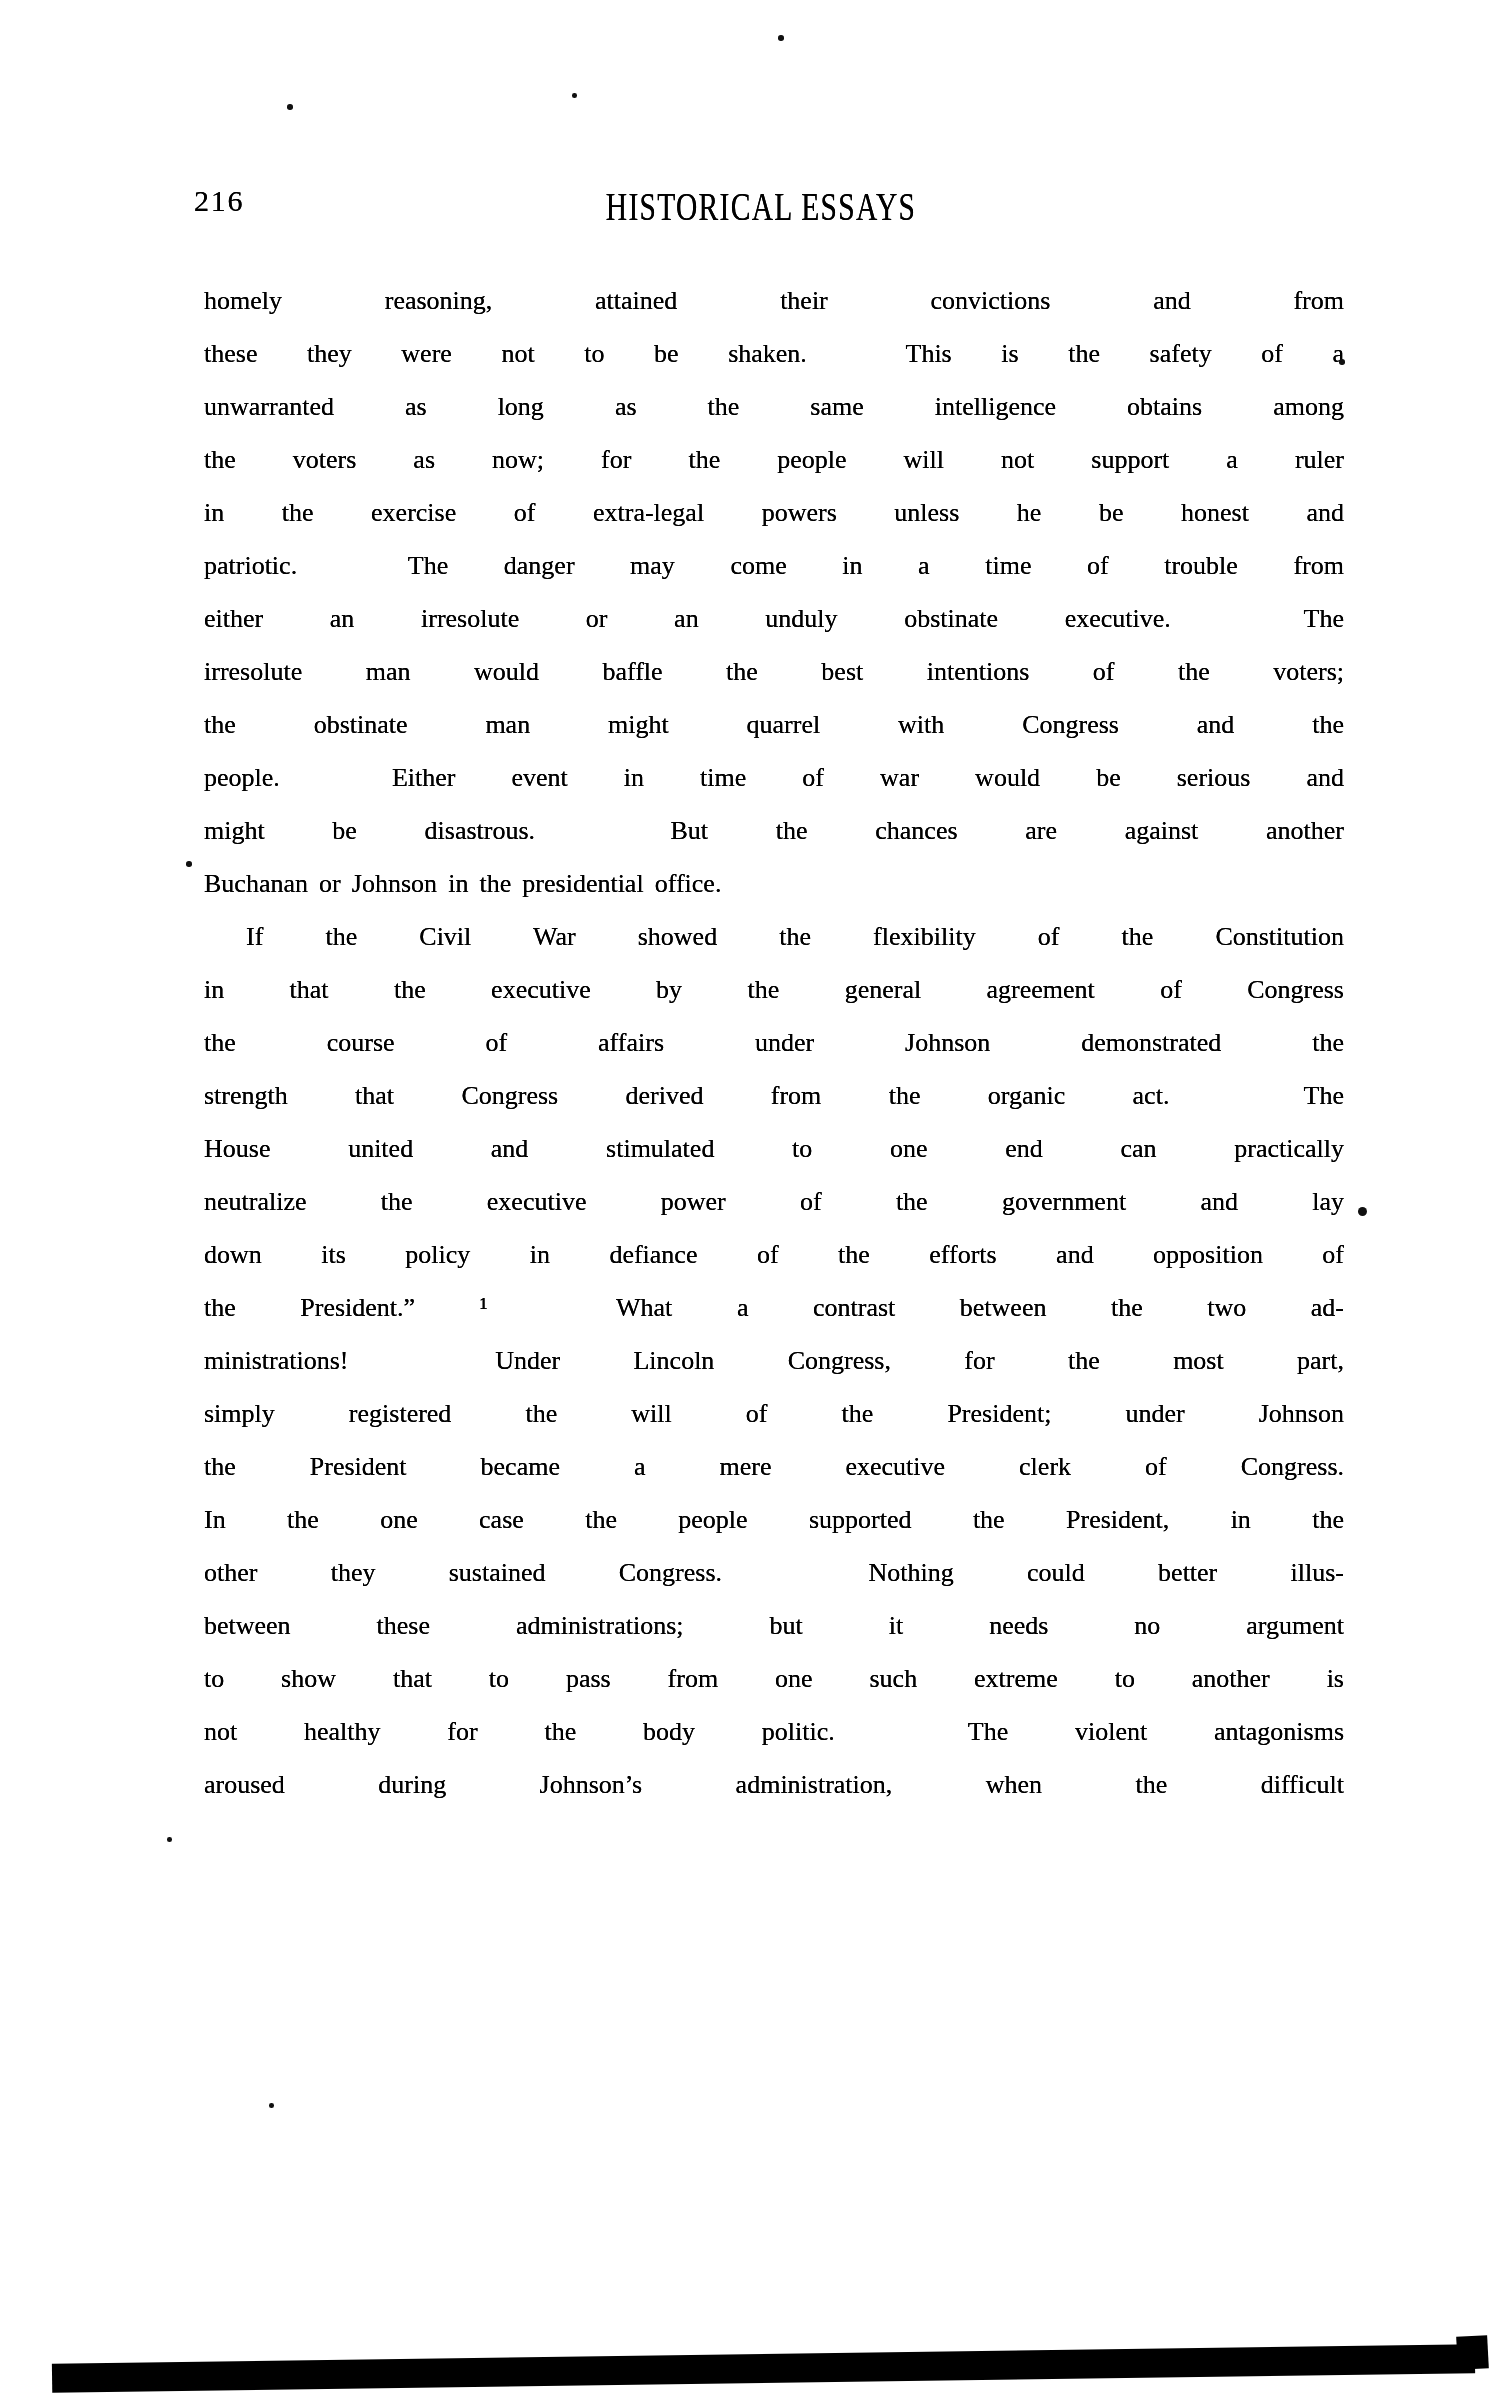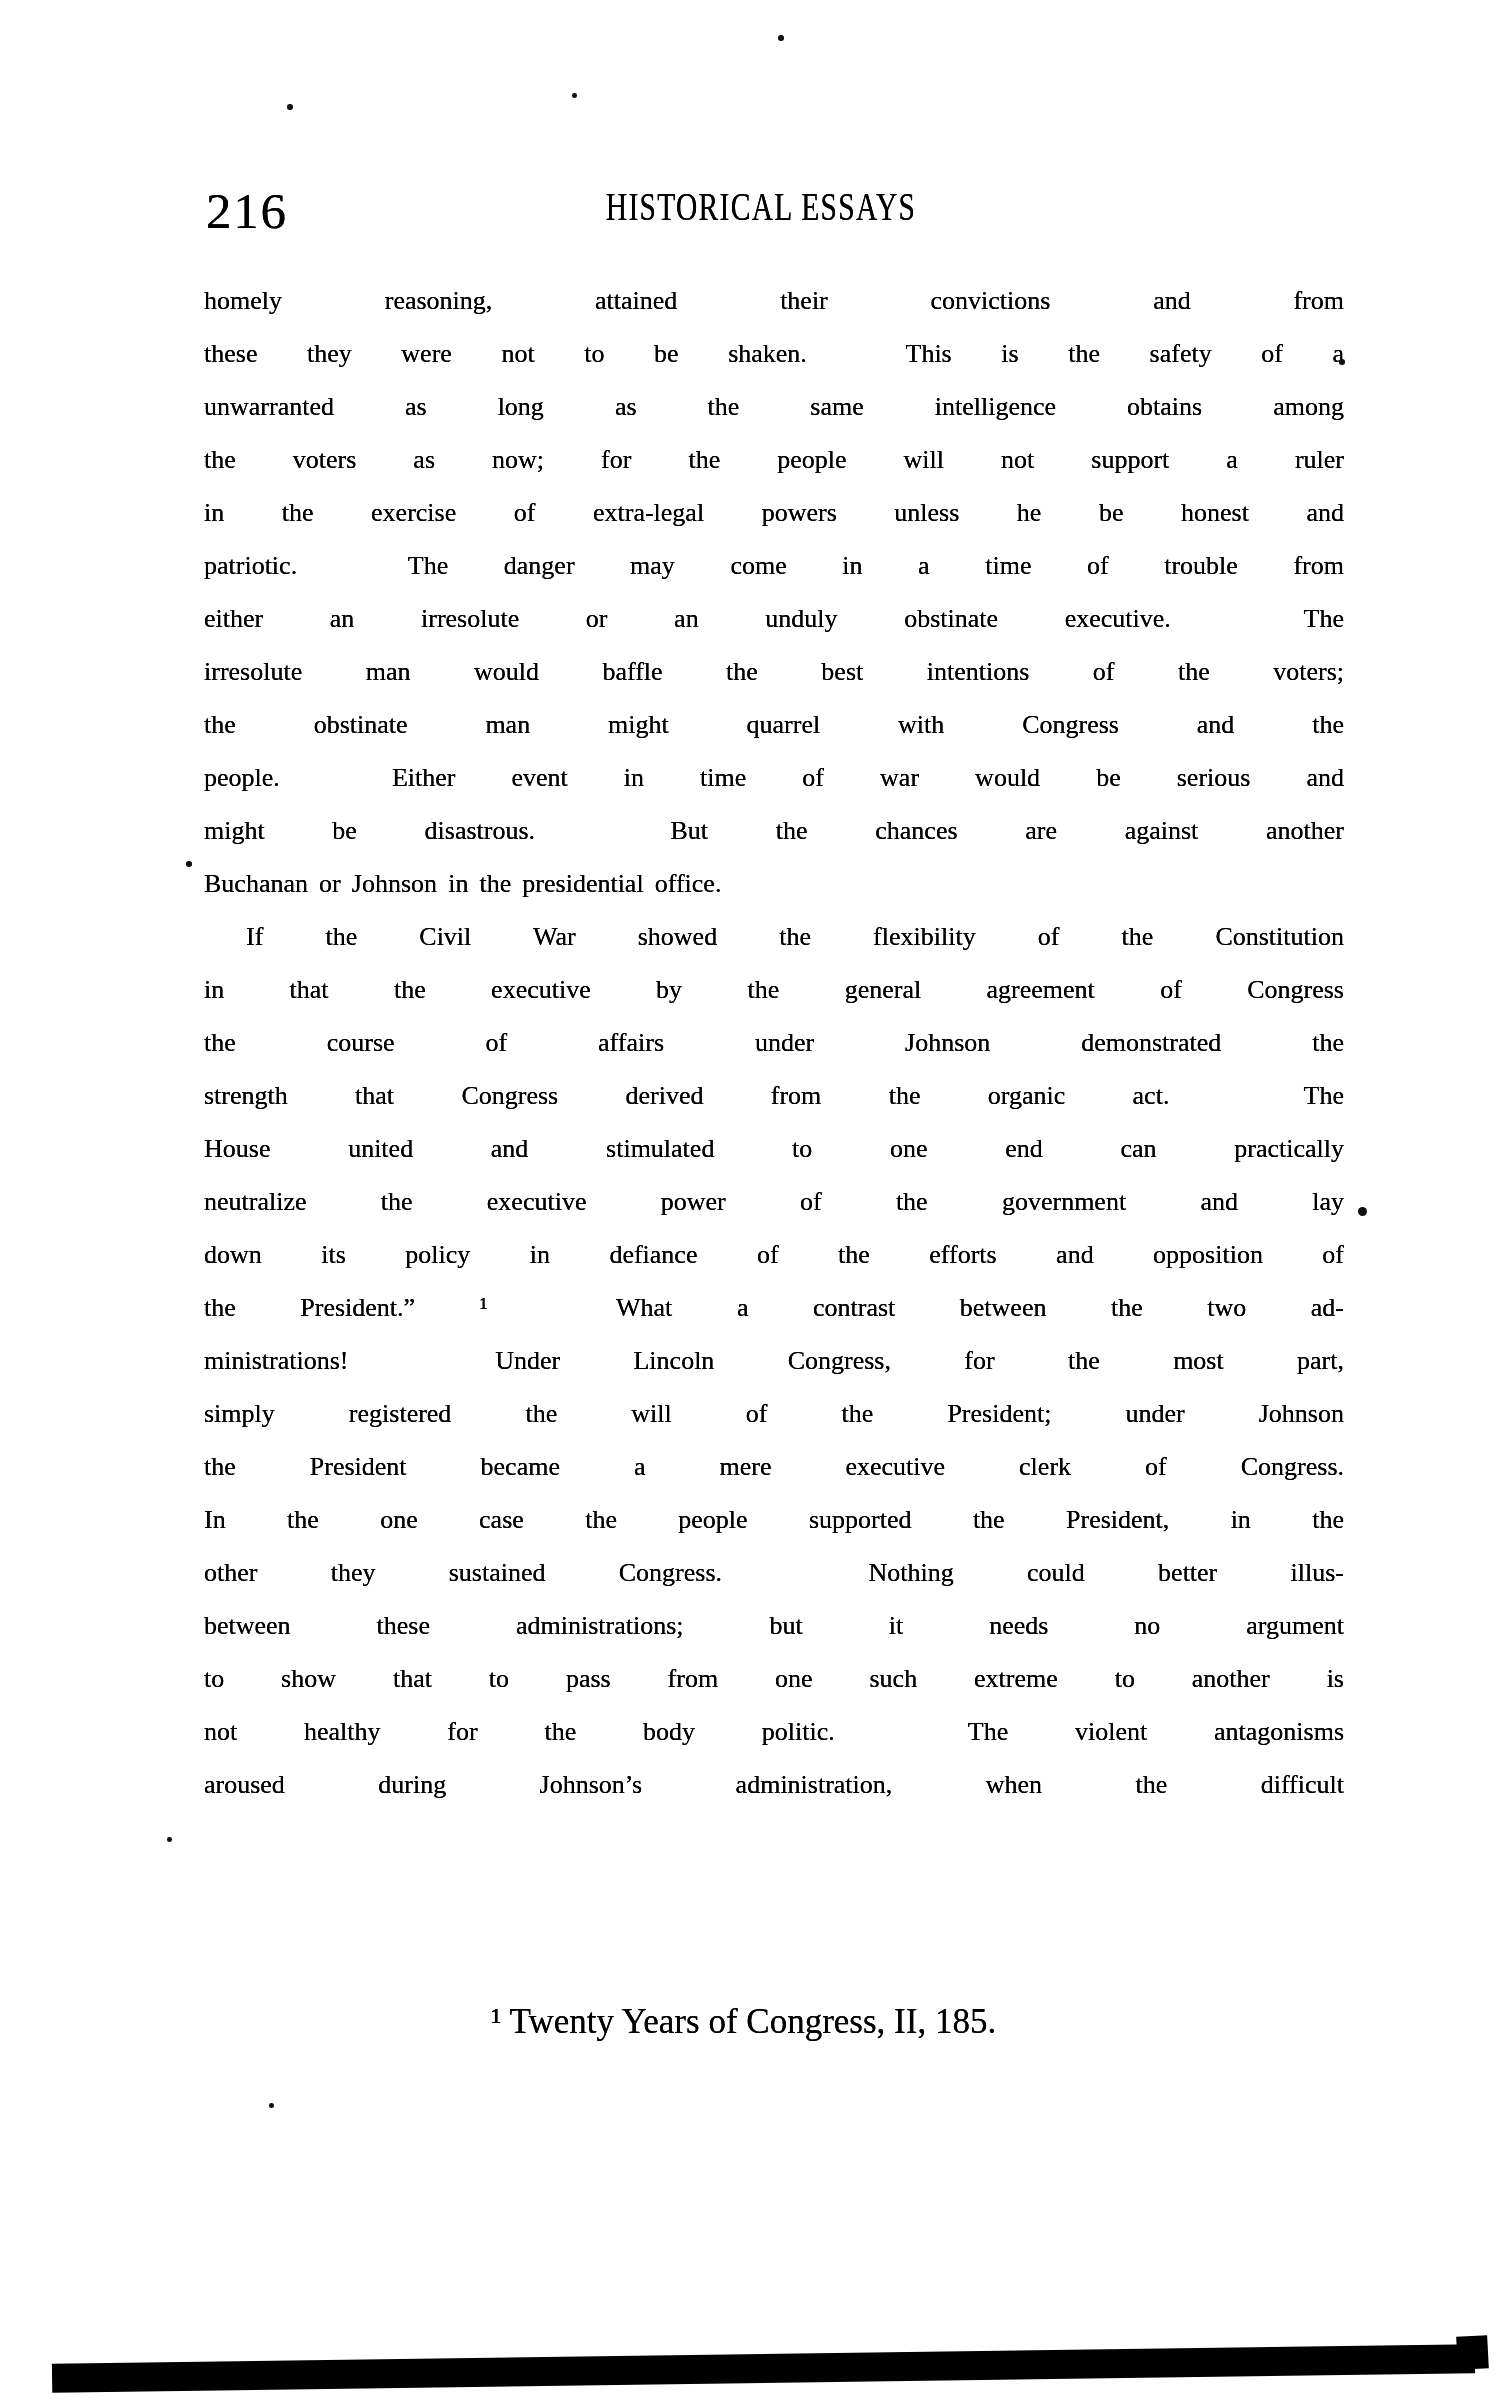--- a/index.html
+++ b/index.html
@@ -10,23 +10,23 @@
     width: 1509px;
     height: 2401px;
     background: #ffffff;
     overflow: hidden;
     font-family: "Liberation Serif", "DejaVu Serif", serif;
     color: #000000;
   }
 
   .page-number {
     position: absolute;
-    left: 206px;
+    left: 194px;
     top: 186px;
-    font-size: 51px;
+    font-size: 30px;
     line-height: 1;
     letter-spacing: 1.8px;
     text-shadow: 0 0 0.6px #000;
     white-space: nowrap;
   }
 
   .running-title {
     position: absolute;
     left: 761px;
     top: 186px;
@@ -131,21 +131,20 @@
       <div class="line">simply registered the will of the President; under Johnson</div>
       <div class="line">the President became a mere executive clerk of Congress.</div>
       <div class="line">In the one case the people supported the President, in the</div>
       <div class="line">other they sustained Congress.  Nothing could better illus-</div>
       <div class="line">between these administrations; but it needs no argument</div>
       <div class="line">to show that to pass from one such extreme to another is</div>
       <div class="line">not healthy for the body politic.  The violent antagonisms</div>
       <div class="line">aroused during Johnson’s administration, when the difficult</div>
     </div>
 
-  <div class="footnote">¹ Twenty Years of Congress, II, 185.</div>
 
   <div class="bottom-bar"></div>
 
   <div class="bottom-bar-tick"></div>
 
 <div class="speck" style="left: 778px; top: 35px; width: 5.5px; height: 5.5px;"></div>
     <div class="speck" style="left: 572px; top: 93px; width: 4.6px; height: 4.6px;"></div>
     <div class="speck" style="left: 287px; top: 104px; width: 5.5px; height: 5.5px;"></div>
     <div class="speck" style="left: 1339px; top: 359px; width: 5.5px; height: 5.5px;"></div>
     <div class="speck" style="left: 1358px; top: 1207px; width: 9.2px; height: 9.2px;"></div>

